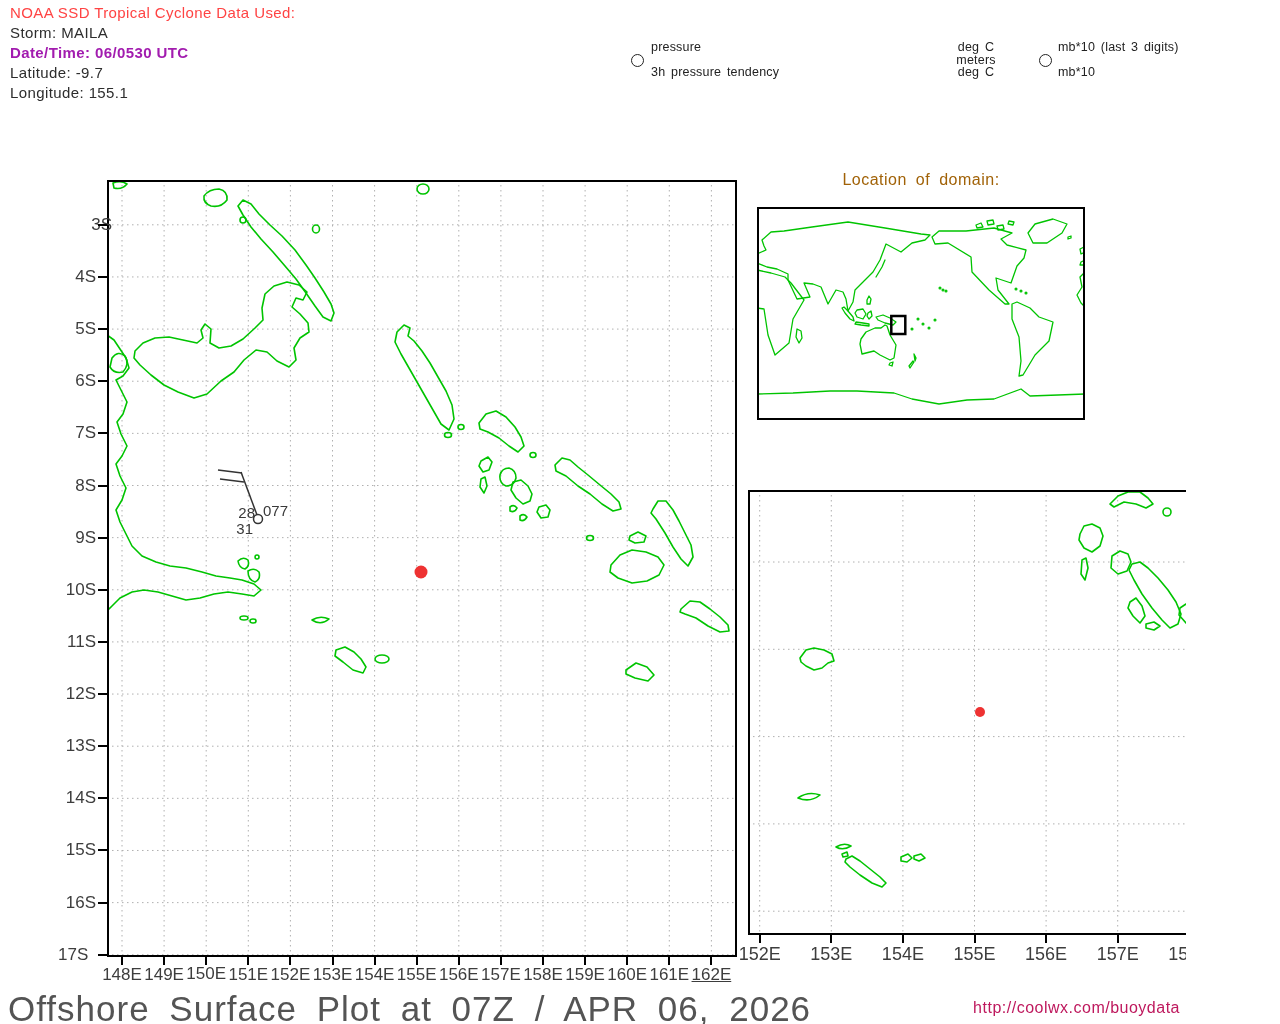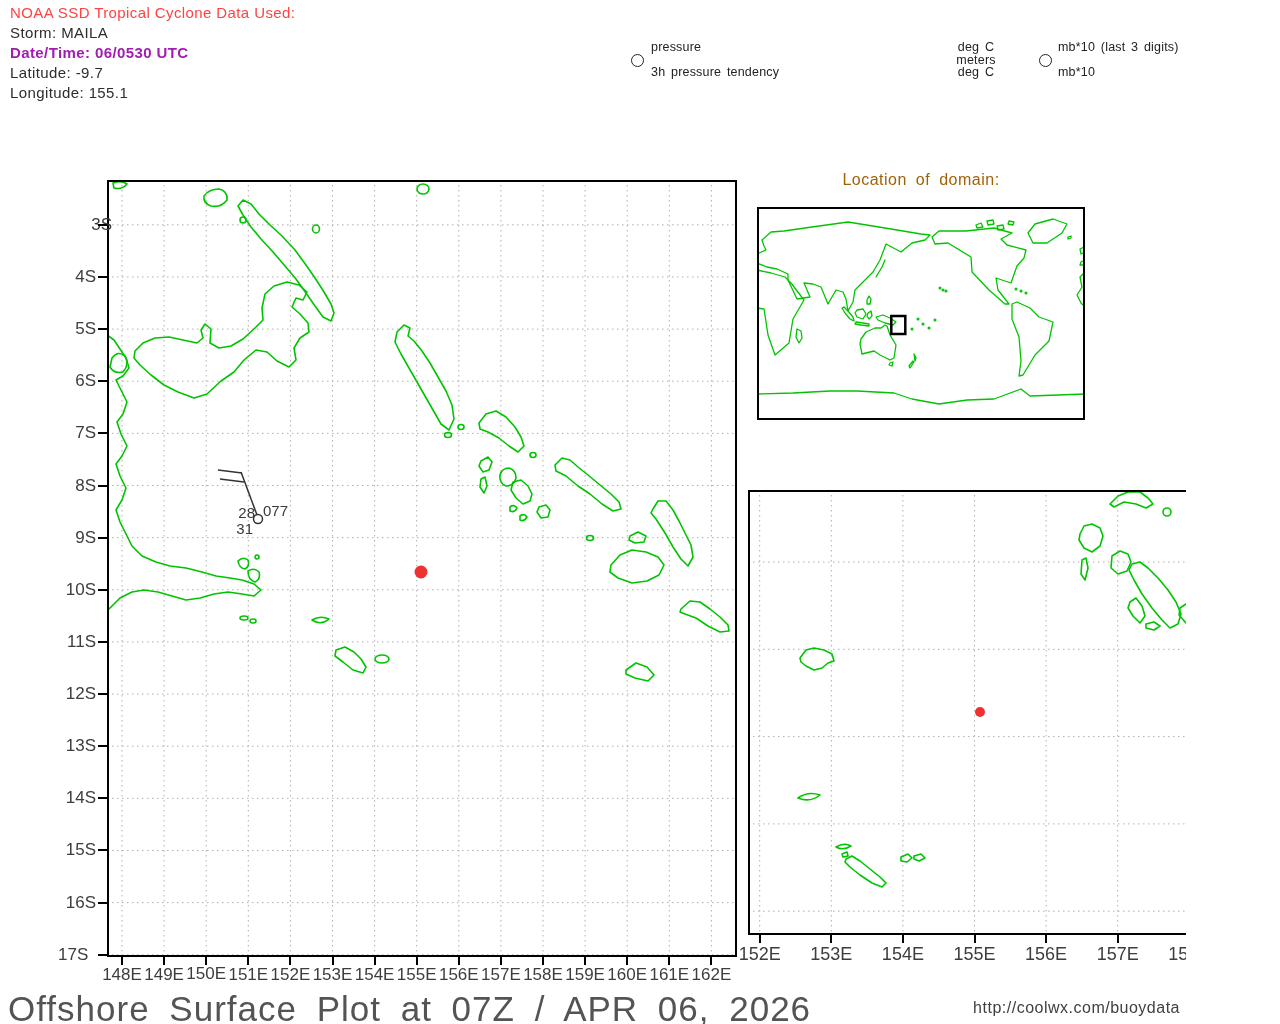--- a/index.html
+++ b/index.html
@@ -25,21 +25,21 @@
   .grid line{stroke:#b0b0b0;stroke-width:1;stroke-dasharray:1.5 3.5;}
   .frame{fill:none;stroke:#000;stroke-width:2;}
   .stormdot{fill:#ee3232;stroke:none;}
   .stn{stroke:#333;stroke-width:1.5;fill:none;}
   .stn-txt{font-family:"Liberation Sans",sans-serif;font-size:15px;fill:#3a3a3a;stroke:none;}
   .axlab{position:absolute;font-size:17px;color:#3d3d3d;white-space:nowrap;}
   .axlab-lg{font-size:18px;}
   .tickmark{position:absolute;background:#000;}
   .footer-title{position:absolute;left:8px;top:989px;font-size:35px;color:#545454;
                 letter-spacing:1px;word-spacing:9px;white-space:nowrap;}
-  .footer-url{position:absolute;right:6px;top:999px;font-size:16px;color:#404040;
+  .footer-url{position:absolute;right:6px;top:999px;font-size:16px;color:#be185d;
               letter-spacing:.5px;white-space:nowrap;}
 </style>
 </head>
 <body>
 
 <div id="screen">
 
   <div class="hdr-line hdr-red" style="top:4px">NOAA SSD Tropical Cyclone Data Used:</div>
   <div class="hdr-line" style="top:24px">Storm: MAILA</div>
   <div class="hdr-line hdr-red-bold" style="top:44px">Date/Time: 06/0530 UTC</div>
@@ -304,21 +304,21 @@
     <div class="axlab" style="left: 500.9px; top: 965px; transform: translateX(-50%);">157E</div>
     <div class="tickmark" style="left: 499.9px; top: 957px; width: 2px; height: 8px;"></div>
     <div class="axlab" style="left: 543px; top: 965px; transform: translateX(-50%);">158E</div>
     <div class="tickmark" style="left: 542px; top: 957px; width: 2px; height: 8px;"></div>
     <div class="axlab" style="left: 585.1px; top: 965px; transform: translateX(-50%);">159E</div>
     <div class="tickmark" style="left: 584.1px; top: 957px; width: 2px; height: 8px;"></div>
     <div class="axlab" style="left: 627.2px; top: 965px; transform: translateX(-50%);">160E</div>
     <div class="tickmark" style="left: 626.2px; top: 957px; width: 2px; height: 8px;"></div>
     <div class="axlab" style="left: 669.3px; top: 965px; transform: translateX(-50%);">161E</div>
     <div class="tickmark" style="left: 668.3px; top: 957px; width: 2px; height: 8px;"></div>
-    <div class="axlab" style="left: 711.4px; top: 965px; transform: translateX(-50%);">162E</div>
+    <div class="axlab" style="left: 711.4px; top: 965px; transform: translateX(-50%); text-decoration: underline;">162E</div>
     <div class="tickmark" style="left: 710.4px; top: 957px; width: 2px; height: 8px;"></div>
     <div class="axlab" style="left: 74px; width: 38px; top: 224.8px; transform: translateY(-50%); text-align: right;">3S</div>
     <div class="tickmark" style="left: 98px; top: 223.8px; width: 9px; height: 2px;"></div>
     <div class="axlab" style="left: 58px; width: 38px; top: 276.94px; transform: translateY(-50%); text-align: right;">4S</div>
     <div class="tickmark" style="left: 98px; top: 275.94px; width: 9px; height: 2px;"></div>
     <div class="axlab" style="left: 58px; width: 38px; top: 329.08px; transform: translateY(-50%); text-align: right;">5S</div>
     <div class="tickmark" style="left: 98px; top: 328.08px; width: 9px; height: 2px;"></div>
     <div class="axlab" style="left: 58px; width: 38px; top: 381.22px; transform: translateY(-50%); text-align: right;">6S</div>
     <div class="tickmark" style="left: 98px; top: 380.22px; width: 9px; height: 2px;"></div>
     <div class="axlab" style="left: 58px; width: 38px; top: 433.36px; transform: translateY(-50%); text-align: right;">7S</div>

